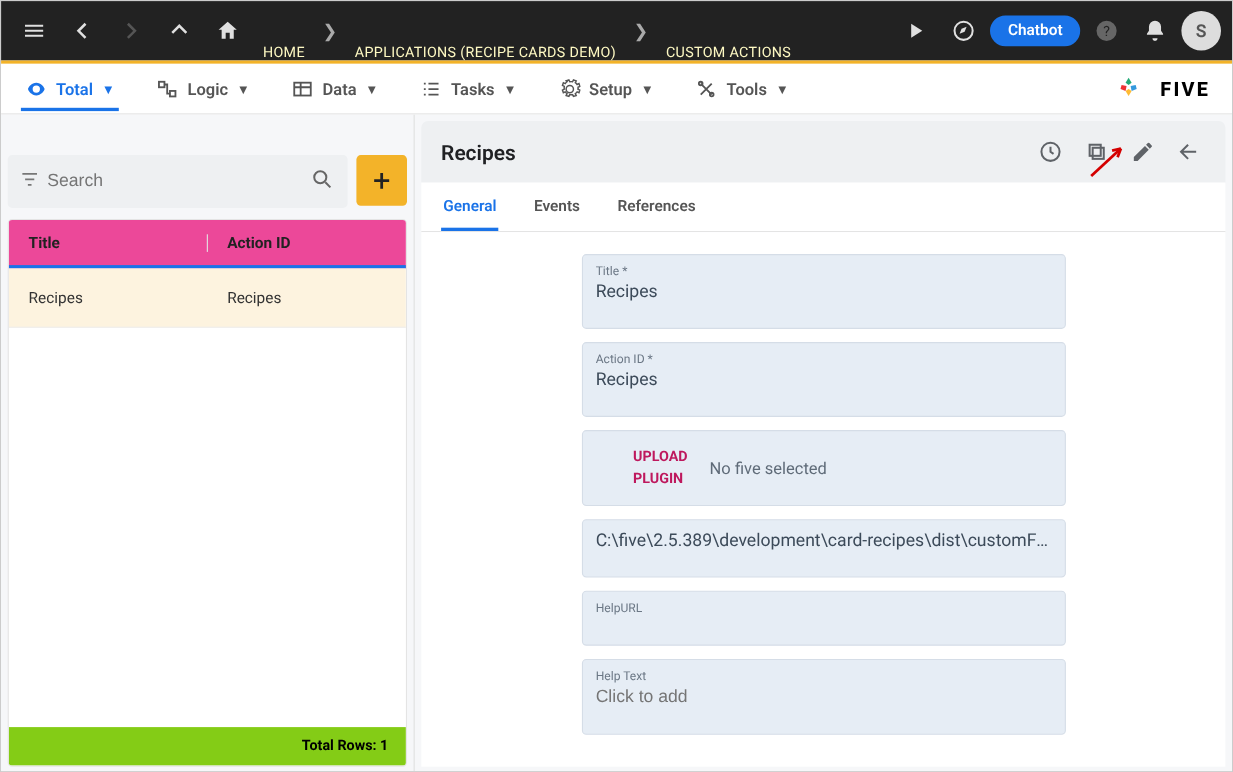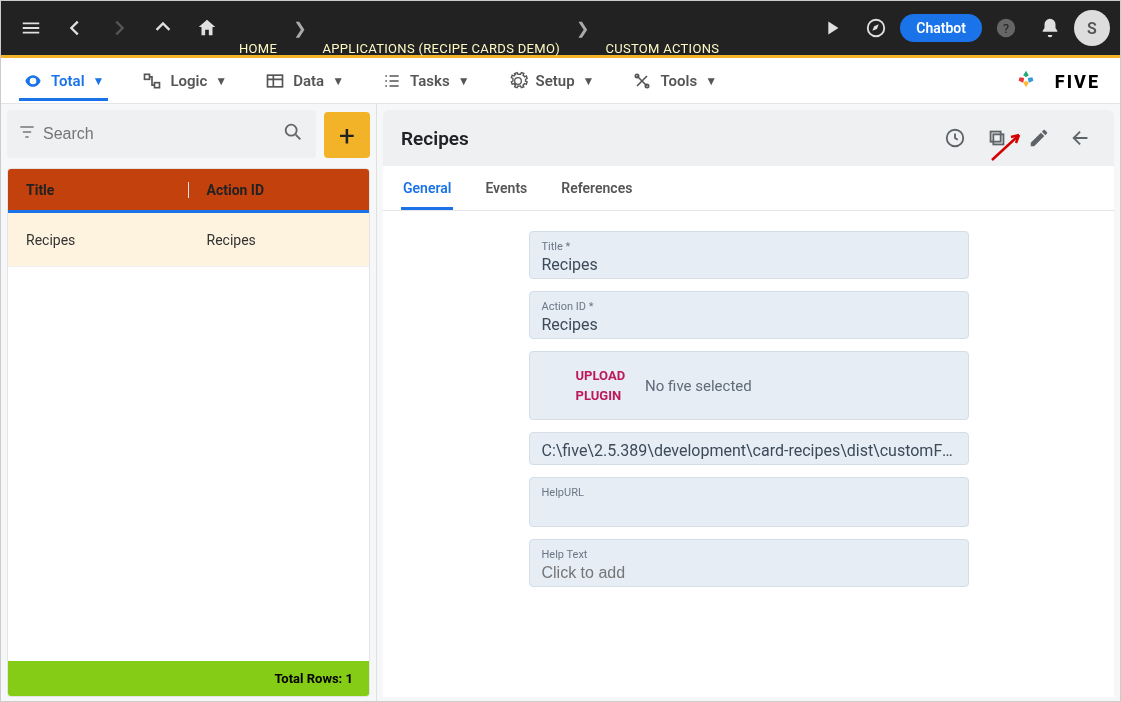--- a/index.html
+++ b/index.html
@@ -30,45 +30,45 @@
   
   .main { display:flex; height: calc(702px - 54px - 3px - 46px); background:#f6f7f9; }
   .leftpanel { width:376px; border-right:1px solid #e0e0e0; display:flex; flex-direction:column; background:#f6f7f9; padding:6px;}
   .rightpanel { flex:1; display:flex; flex-direction:column; padding:6px; }
 
   .searchrow { display:flex; align-items:center; background:#eef0f2; border-radius:4px; height:48px; padding:0 6px 0 10px; gap:6px; }
   .searchrow .filt { color:#777; }
   .searchrow input { flex:1; border:none; background:transparent; font-size:16px; color:#444; outline:none;}
   .searchrow .slook { color:#666; cursor:pointer; padding:0 6px;}
   .addbtn { width:46px; height:46px; background:#f3b329; border-radius:4px; display:flex; align-items:center; justify-content:center; font-size:28px; font-weight:400; color:#222; cursor:pointer;}
-  .searchwrap { display:flex; gap:8px; align-items:flex-end; margin-bottom:10px;}
+  .searchwrap { display:flex; gap:8px; align-items:flex-start; margin-bottom:10px;margin-top:31px;}
 
   .tablebox { flex:1; background:#fff; border:1px solid #e4e4e4; border-radius:4px; display:flex; flex-direction:column; overflow:hidden;}
-  .th-row { display:flex; background:#c2410c; border-bottom:3px solid #1a73e8; height:44px; align-items:center; font-weight:700; color:#222; }
+  .th-row { display:flex; background:#ec4899; border-bottom:3px solid #1a73e8; height:44px; align-items:center; font-weight:700; color:#222; }
   .th-col { padding:0 18px; font-size:14px;}
   .th-col.c1 { width:50%; border-right:1px solid #e4e4e4;}
   .th-col.c2 { width:50%;}
   .td-row { display:flex; height:54px; align-items:center; background:#fdf3df; border-bottom:1px solid #eee; cursor:pointer;}
   .td-col { padding:0 18px; font-size:14px; color:#333;}
   .td-col.c1 { width:50%;}
   .td-col.c2 { width:50%;}
   .tfoot { padding:10px 16px; font-weight:700; font-size:13px; text-align:right; background:#84cc16;}
 
   
   .detailhead { display:flex; align-items:center; background:#eef0f2; border-radius:6px 6px 0 0; height:56px; padding:0 12px 0 18px;}
   .detailhead h2 { font-size:19px; font-weight:600; color:#202124; flex:1;}
   .detailhead .ibtn { width:42px; height:42px; display:flex; align-items:center; justify-content:center; color:#5f6368; cursor:pointer;}
   .detailhead svg {width:22px; height:22px;}
 
   .detailtabs { display:flex; gap:30px; padding:0 18px; border-bottom:1px solid #e4e4e4; background:#fff;}
   .dtab { padding:14px 2px; font-weight:600; font-size:14px; color:#555; cursor:pointer;}
   .dtab.active { color:#1a73e8; border-bottom:3px solid #1a73e8; padding-bottom:11px;}
 
   .form-area { flex:1; background:#fff; overflow:auto; padding:20px 0; display:flex; flex-direction:column; align-items:center; gap:12px;}
-  .field { width:440px; background:#e6edf5; border:1px solid #d5dde7; border-radius:4px; padding:8px 12px 4px; }
+  .field { width:440px; background:#e6edf5; border:1px solid #d5dde7; border-radius:4px; padding:8px 12px 24px; }
   .field .lbl { font-size:11px; color:#6b7785; margin-bottom:2px;}
   .field .val { font-size:16px; color:#3c4a59; white-space:nowrap; overflow:hidden; text-overflow:ellipsis;}
   .field.upload { display:flex; align-items:center; gap:20px; padding:14px 18px;}
   .field.upload .uplbl { font-size:13px; font-weight:700; color:#be185d; line-height:1.5;margin-left:28px;}
   .field.upload .status { font-size:15px; color:#5f6b78;}
   .field input { border:none; background:transparent; font-size:16px; color:#3c4a59; outline:none; width:100%;}
 
   .red-arrow { position:absolute; pointer-events:none;}
 </style>
 </head>

